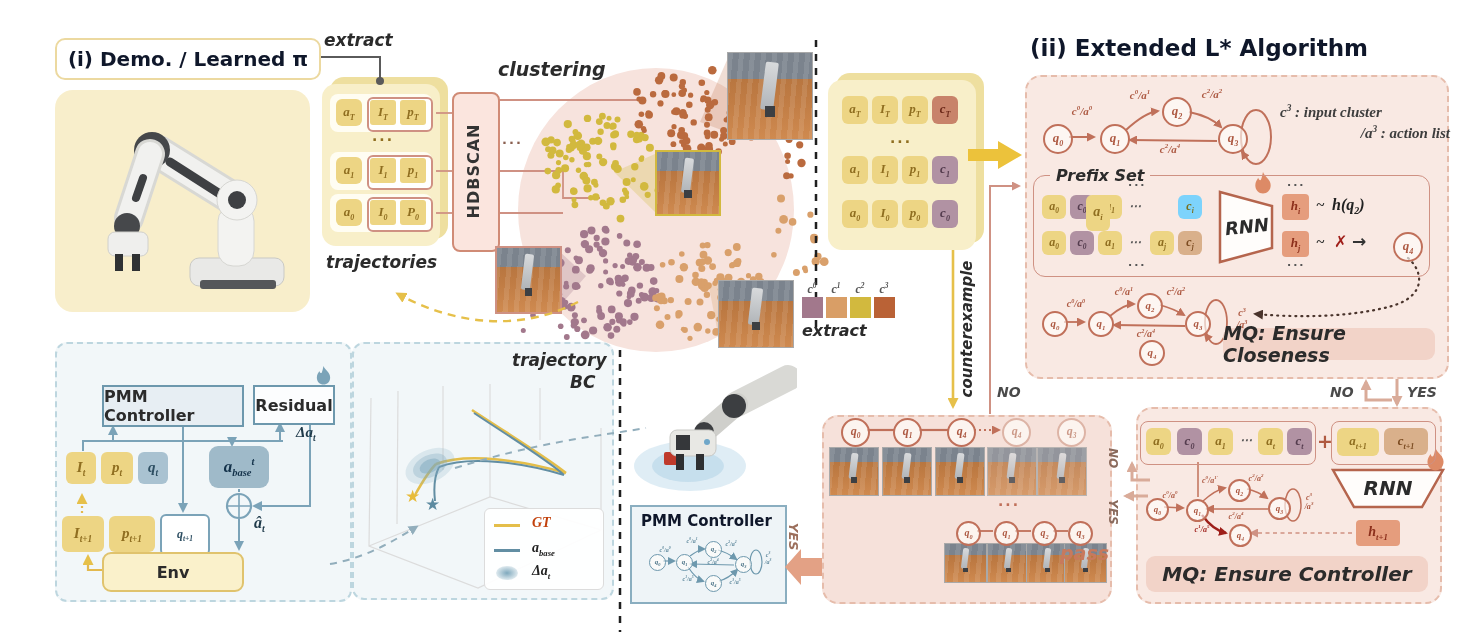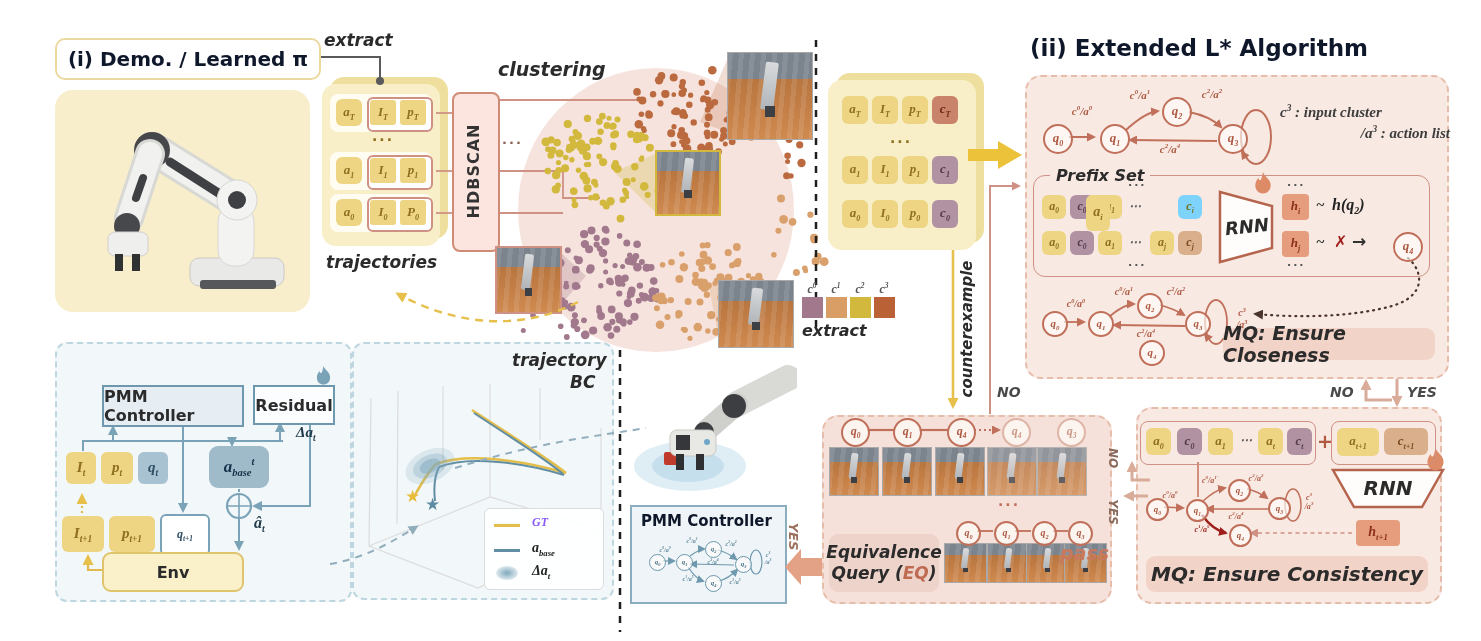--- a/index.html
+++ b/index.html
@@ -921,21 +921,21 @@
       <span>q<sub>4</sub></span>
     </div>
   <div class="el" style="left:1152px;top:490px;width:36px;font-size:8px"><span>c<sup>0</sup>/a<sup>0</sup></span></div>
   <div class="el" style="left:1192px;top:475px;width:36px;font-size:8px"><span>c<sup>0</sup>/a<sup>1'</sup></span></div>
   <div class="el" style="left:1238px;top:473px;width:36px;font-size:8px"><span>c<sup>2</sup>/a<sup>2</sup></span></div>
   <div class="el" style="left:1218px;top:511px;width:36px;font-size:8px"><span>c<sup>2</sup>/a<sup>4</sup></span></div>
   <div class="el" style="left:1298px;top:492px;width:22px;font-size:8px"><span>c<sup>3</sup></span></div>
   <div class="el" style="left:1298px;top:501px;width:22px;font-size:8px"><span>/a<sup>3</sup></span></div>
   <div class="el" style="left:1184px;top:524px;width:36px;font-size:8px;color:#9e1f1a"><span>c<sup>1</sup>/a<sup>5</sup></span></div>
   <div class="badge" style="left:1146px;top:556px;width:282px;height:36px;font-size:20px">
-      <span>MQ: Ensure Consistency</span>
+      <span>MQ: Ensure Controller</span>
     </div>
 
   <div class="vtext" style="left:1098px;top:451px;width:30px;transform:rotate(90deg);font-size:12px;color:#8a6a5c">NO</div>
   <div class="vtext" style="left:1093px;top:505px;width:40px;transform:rotate(90deg);font-size:12px;color:#8a6a5c">YES</div>
 
   <div class="st" style="left:841px;top:418px;width:25px;height:25px;font-size:12px">
       <span>q<sub>0</sub></span>
     </div>
   <div class="st" style="left:893px;top:418px;width:25px;height:25px;font-size:12px">
       <span>q<sub>1</sub></span>
@@ -955,24 +955,20 @@
     </div>
   <div class="st" style="left:994px;top:521px;width:21px;height:21px;font-size:10px">
       <span>q<sub>1</sub></span>
     </div>
   <div class="st" style="left:1032px;top:521px;width:21px;height:21px;font-size:10px">
       <span>q<sub>2</sub></span>
     </div>
   <div class="st" style="left:1068px;top:521px;width:21px;height:21px;font-size:10px">
       <span>q<sub>3</sub></span>
     </div>
-  <div class="badge" style="left:829px;top:534px;width:110px;height:58px;background:#eed3ca;flex-direction:column;line-height:1.25;font-size:17px">
-    <span>Equivalence</span>
-    <span><span>Query (</span><span style="color:#bf6b52">EQ</span><span>)</span></span>
-  </div>
   <div class="lbl" style="left:1060px;top:542px;font-size:19px;color:#c8795d">pass</div>
   <div class="vtext" style="left:773px;top:529px;width:40px;transform:rotate(90deg);font-size:13px;color:#9c6f5c">YES</div>
 
   <div class="abs ttl" style="left:630px;top:512px;width:153px;text-align:center;font-size:15px">PMM Controller</div>
   <div class="st blue" style="left:649px;top:554px;width:15px;height:15px;font-size:7px">
       <span>q<sub>0</sub></span>
     </div>
   <div class="st blue" style="left:676px;top:554px;width:15px;height:15px;font-size:7px">
       <span>q<sub>1</sub></span>
     </div>
@@ -1026,19 +1022,19 @@
   <div class="abs" style="left:102px;top:552px;width:138px;height:36px;background:#faf1cb;border:2px solid #e0c36d;border-radius:9px;display:flex;align-items:center;justify-content:center;font-weight:bold;font-size:16px">
     <span>Env</span>
     </div>
 
   <div class="lbl" style="left:512px;top:350px;font-size:17px">trajectory</div>
   <div class="lbl" style="left:570px;top:372px;font-size:17px">BC</div>
   <div class="abs" style="left:405px;top:486px;font-size:17px;color:#e8bc3a"><span>★</span></div>
   <div class="abs" style="left:425px;top:494px;font-size:17px;color:#5d8ba1"><span>★</span></div>
   <div class="abs" style="left:484px;top:508px;width:118px;height:80px;background:rgba(255,255,255,.92);border:1.5px solid #dcdcdc;border-radius:6px"></div>
   <div class="abs" style="left:494px;top:524px;width:26px;height:3px;background:#e4be4a"></div>
-  <div class="math abs" style="left:532px;top:515px;font-size:12px;color:#8b5cf6"><span>GT</span></div>
+  <div class="math abs" style="left:532px;top:515px;font-size:14px;color:#c2410c"><span>GT</span></div>
   <div class="abs" style="left:494px;top:549px;width:26px;height:3px;background:#628ea3"></div>
   <div class="math abs" style="left:532px;top:540px;font-size:14px;color:#222"><span>a<sub>base</sub></span></div>
   <div class="abs" style="left:496px;top:566px;width:22px;height:14px;border-radius:50%;background:radial-gradient(ellipse,#7fa9bd 0%,rgba(127,169,189,.25) 70%)"></div>
   <div class="math abs" style="left:532px;top:563px;font-size:14px;color:#222"><span>Δa<sub>t</sub></span></div>
 
 </div>
 
 </body></html>

